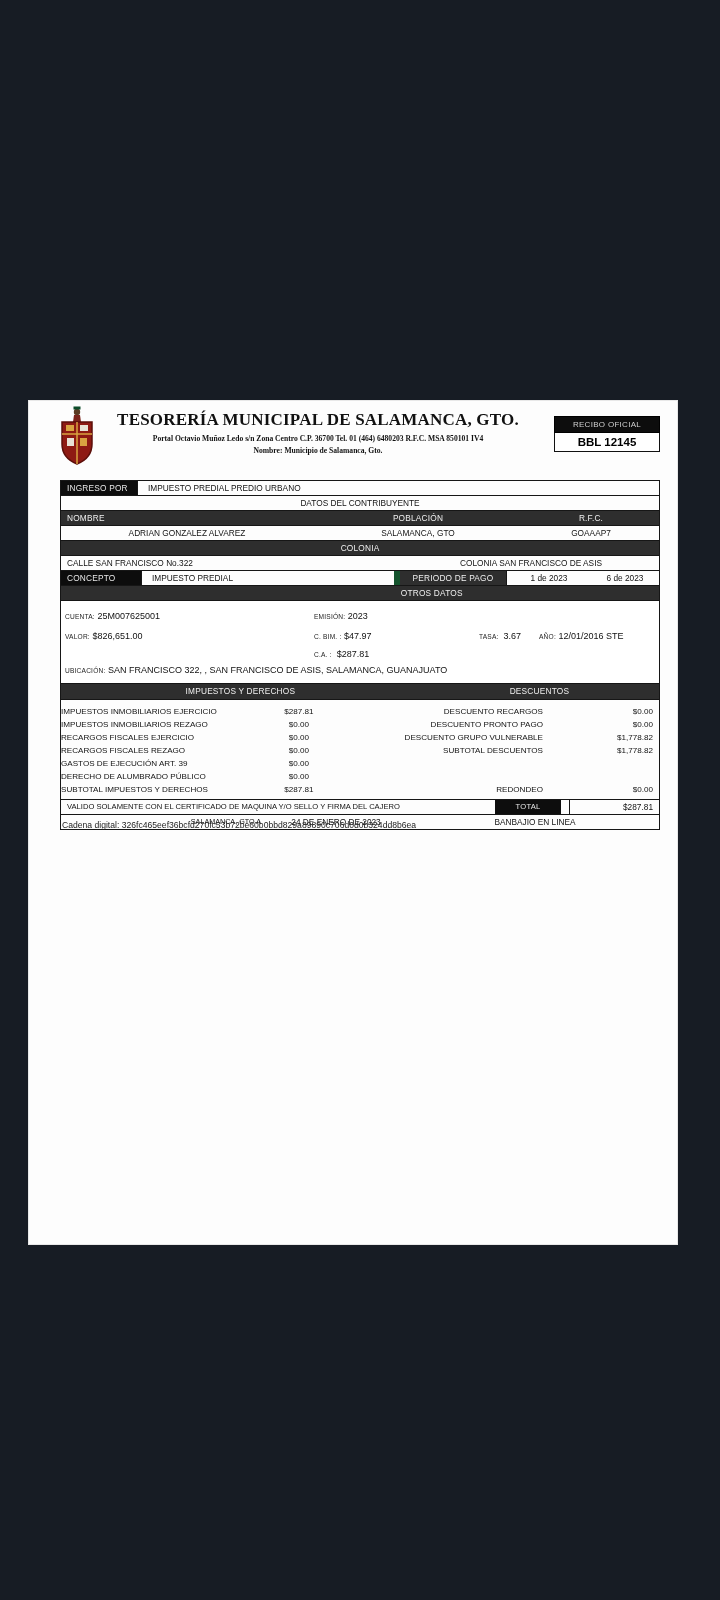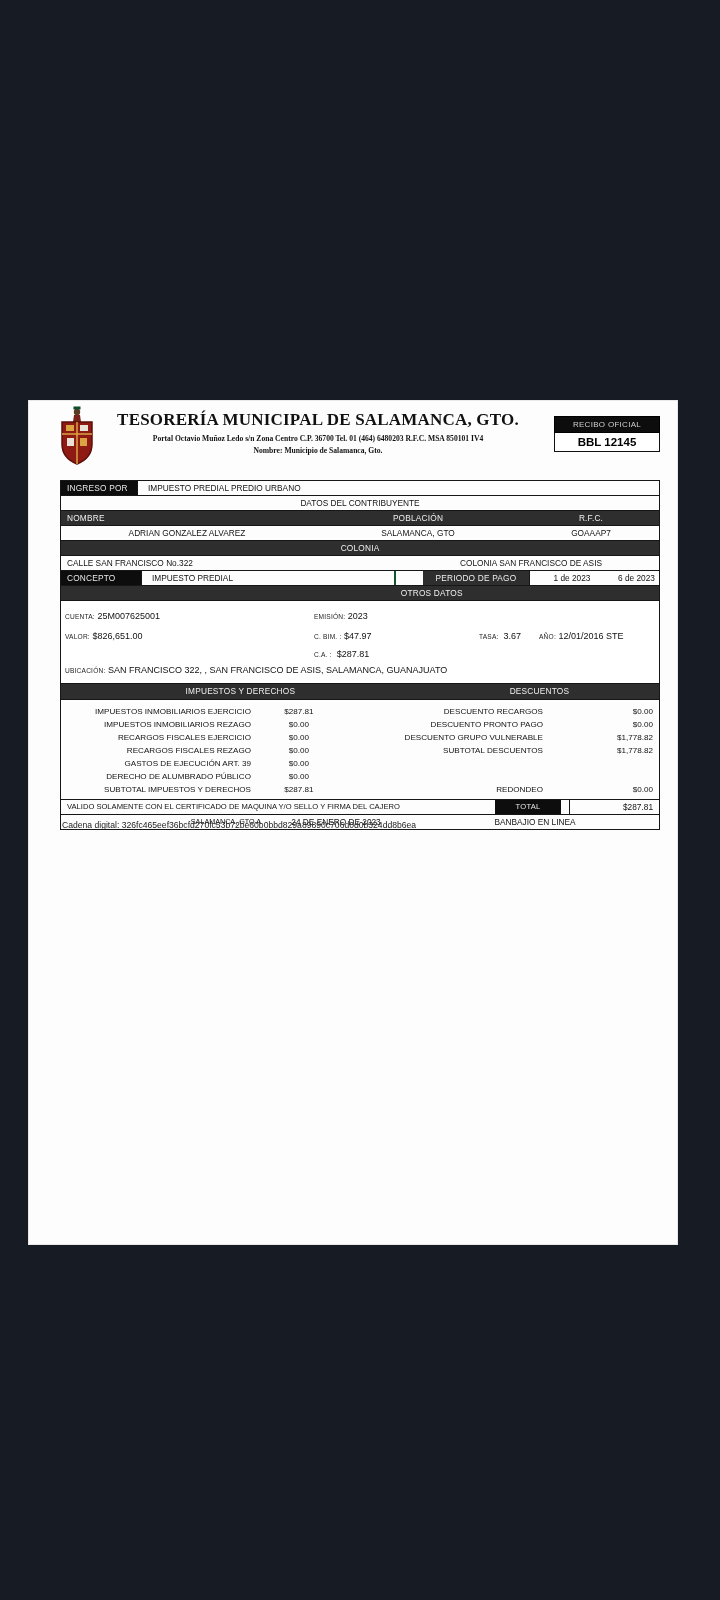--- a/index.html
+++ b/index.html
@@ -36,21 +36,21 @@
   .pad{padding:0 6px;}
 
   
   .otros{position:relative;height:82px;border-left:1px solid #161616;border-right:1px solid #161616;
          background:#fff;font-size:9px;}
   .otros .lbl{font-size:6.6px;color:#222;letter-spacing:.2px;}
   .otros div{position:absolute;white-space:nowrap;}
 
   
   .trow{display:flex;height:13px;line-height:13px;font-size:8.1px;}
-  .trow .l-lab{width:190px;text-align:right;}
+  .trow .l-lab{width:190px;text-align:left;}
   .trow .l-val{width:96px;text-align:center;}
   .trow .gap{flex:1;}
   .trow .r-lab{width:180px;text-align:right;}
   .trow .r-val{width:110px;text-align:right;padding-right:6px;}
 
   .cadena{position:absolute;left:34px;top:420px;font-size:8.6px;color:#222;white-space:nowrap;}
 </style>
 </head>
 <body>
 
@@ -111,22 +111,22 @@
           <div class="cell ctr" style="flex:1;">COLONIA</div>
         </div>
 
         <div class="row">
           <div class="cell pad" style="width:330px;">CALLE SAN FRANCISCO No.322</div>
           <div class="cell ctr" style="flex:1;">COLONIA SAN FRANCISCO DE ASIS</div>
         </div>
 
         <div class="row">
           <div class="cell blackbox" style="width:68px;">CONCEPTO</div>
-          <div class="cell pad" style="width:236px;border-left:1px solid #161616;border-right:2px solid #14532d;padding-left:10px;">IMPUESTO PREDIAL</div>
-          <div class="cell darkbar ctr" style="width:106px;margin-left:27px;">PERIODO DE PAGO</div>
+          <div class="cell pad" style="width:236px;border-left:1px solid #161616;border-right:6px solid #14532d;padding-left:10px;">IMPUESTO PREDIAL</div>
+          <div class="cell darkbar ctr" style="width:106px;">PERIODO DE PAGO</div>
           <div class="cell ctr" style="width:84px;border-left:1px solid #161616;">1 de 2023</div>
           <div class="cell ctr" style="flex:1;">6 de 2023</div>
         </div>
 
         <div class="row darkbar">
           <div class="cell ctr" style="margin-left:47%;width:30%;">OTROS DATOS</div>
         </div>
       </div>
 
       <div class="otros">

